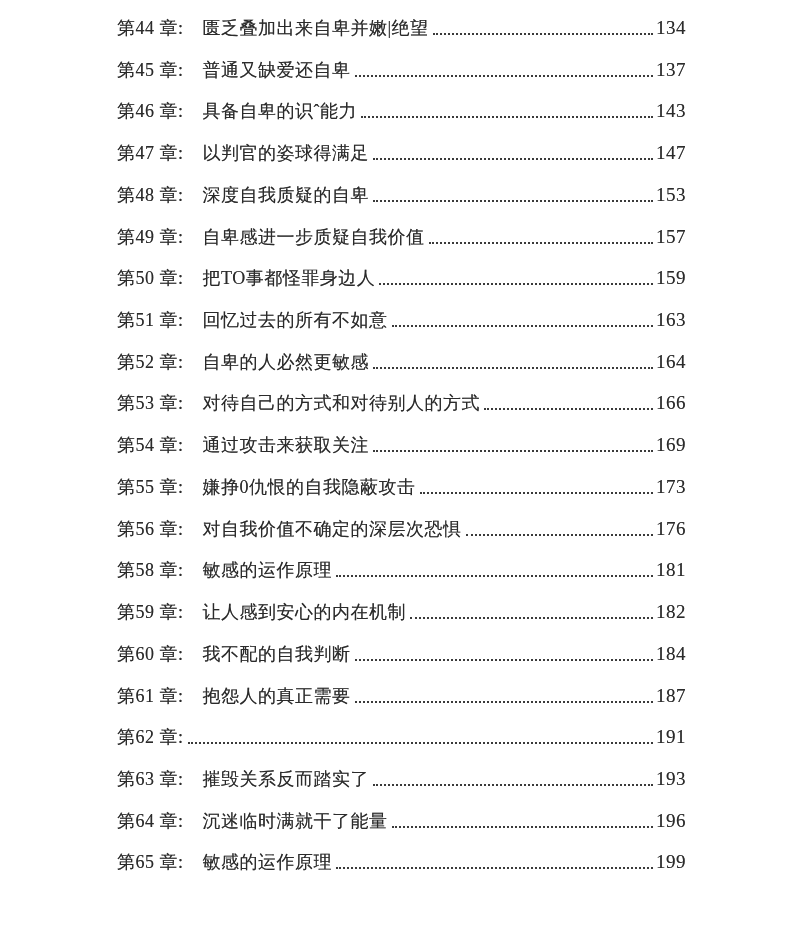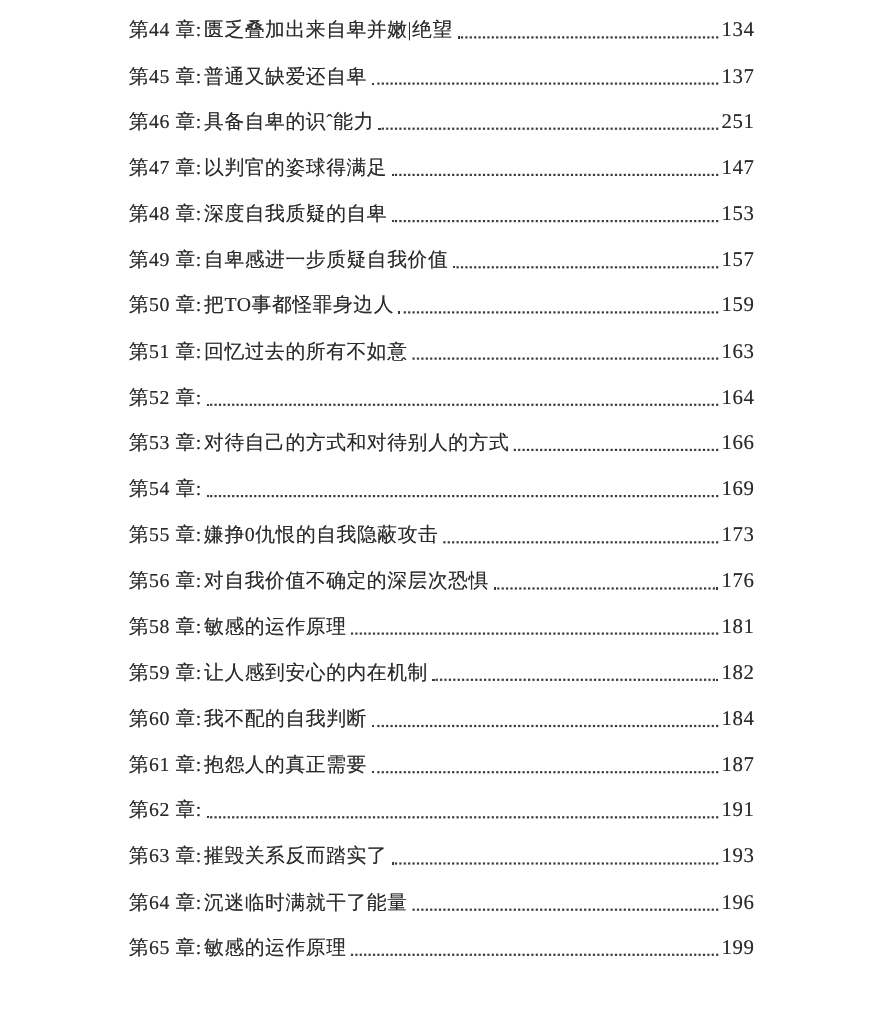--- a/index.html
+++ b/index.html
@@ -31,21 +31,21 @@
     line-height: 41.72px;
   }
   .chapter-label {
     font-size: 18px;
     letter-spacing: 0.5px;
     text-shadow: 0 0 0.5px rgba(40,40,40,0.55);
   }
   .chapter-title {
     font-size: 18px;
     letter-spacing: 0.5px;
-    margin-left: 2px;
+    margin-left: 19px;
     text-shadow: 0 0 0.5px rgba(40,40,40,0.55);
   }
   .dot-leader {
     flex: 1 1 auto;
     min-width: 12px;
     border-bottom: 2px dotted #3a3a3a;
     margin: 0 3px 0 4px;
     align-self: stretch;
     height: 26px; 
   }
@@ -71,21 +71,21 @@
     <span class="chapter-label">第45 章:</span>
     <span class="chapter-title">普通又缺爱还自卑</span>
     <span class="dot-leader"></span>
     <span class="page-number">137</span>
   </div>
 
   <div class="toc-row">
     <span class="chapter-label">第46 章:</span>
     <span class="chapter-title">具备自卑的识ˆ能力</span>
     <span class="dot-leader"></span>
-    <span class="page-number">251</span>
+    <span class="page-number">143</span>
   </div>
 
   <div class="toc-row">
     <span class="chapter-label">第47 章:</span>
     <span class="chapter-title">以判官的姿球得满足</span>
     <span class="dot-leader"></span>
     <span class="page-number">147</span>
   </div>
 
   <div class="toc-row">
@@ -111,33 +111,35 @@
 
   <div class="toc-row">
     <span class="chapter-label">第51 章:</span>
     <span class="chapter-title">回忆过去的所有不如意</span>
     <span class="dot-leader"></span>
     <span class="page-number">163</span>
   </div>
 
   <div class="toc-row">
     <span class="chapter-label">第52 章:</span>
+    <span class="chapter-title">自卑的人必然更敏感</span>
     <span class="dot-leader"></span>
     <span class="page-number">164</span>
   </div>
 
   <div class="toc-row">
     <span class="chapter-label">第53 章:</span>
     <span class="chapter-title">对待自己的方式和对待别人的方式</span>
     <span class="dot-leader"></span>
     <span class="page-number">166</span>
   </div>
 
   <div class="toc-row">
     <span class="chapter-label">第54 章:</span>
+    <span class="chapter-title">通过攻击来获取关注</span>
     <span class="dot-leader"></span>
     <span class="page-number">169</span>
   </div>
 
   <div class="toc-row">
     <span class="chapter-label">第55 章:</span>
     <span class="chapter-title">嫌挣0仇恨的自我隐蔽攻击</span>
     <span class="dot-leader"></span>
     <span class="page-number">173</span>
   </div>

